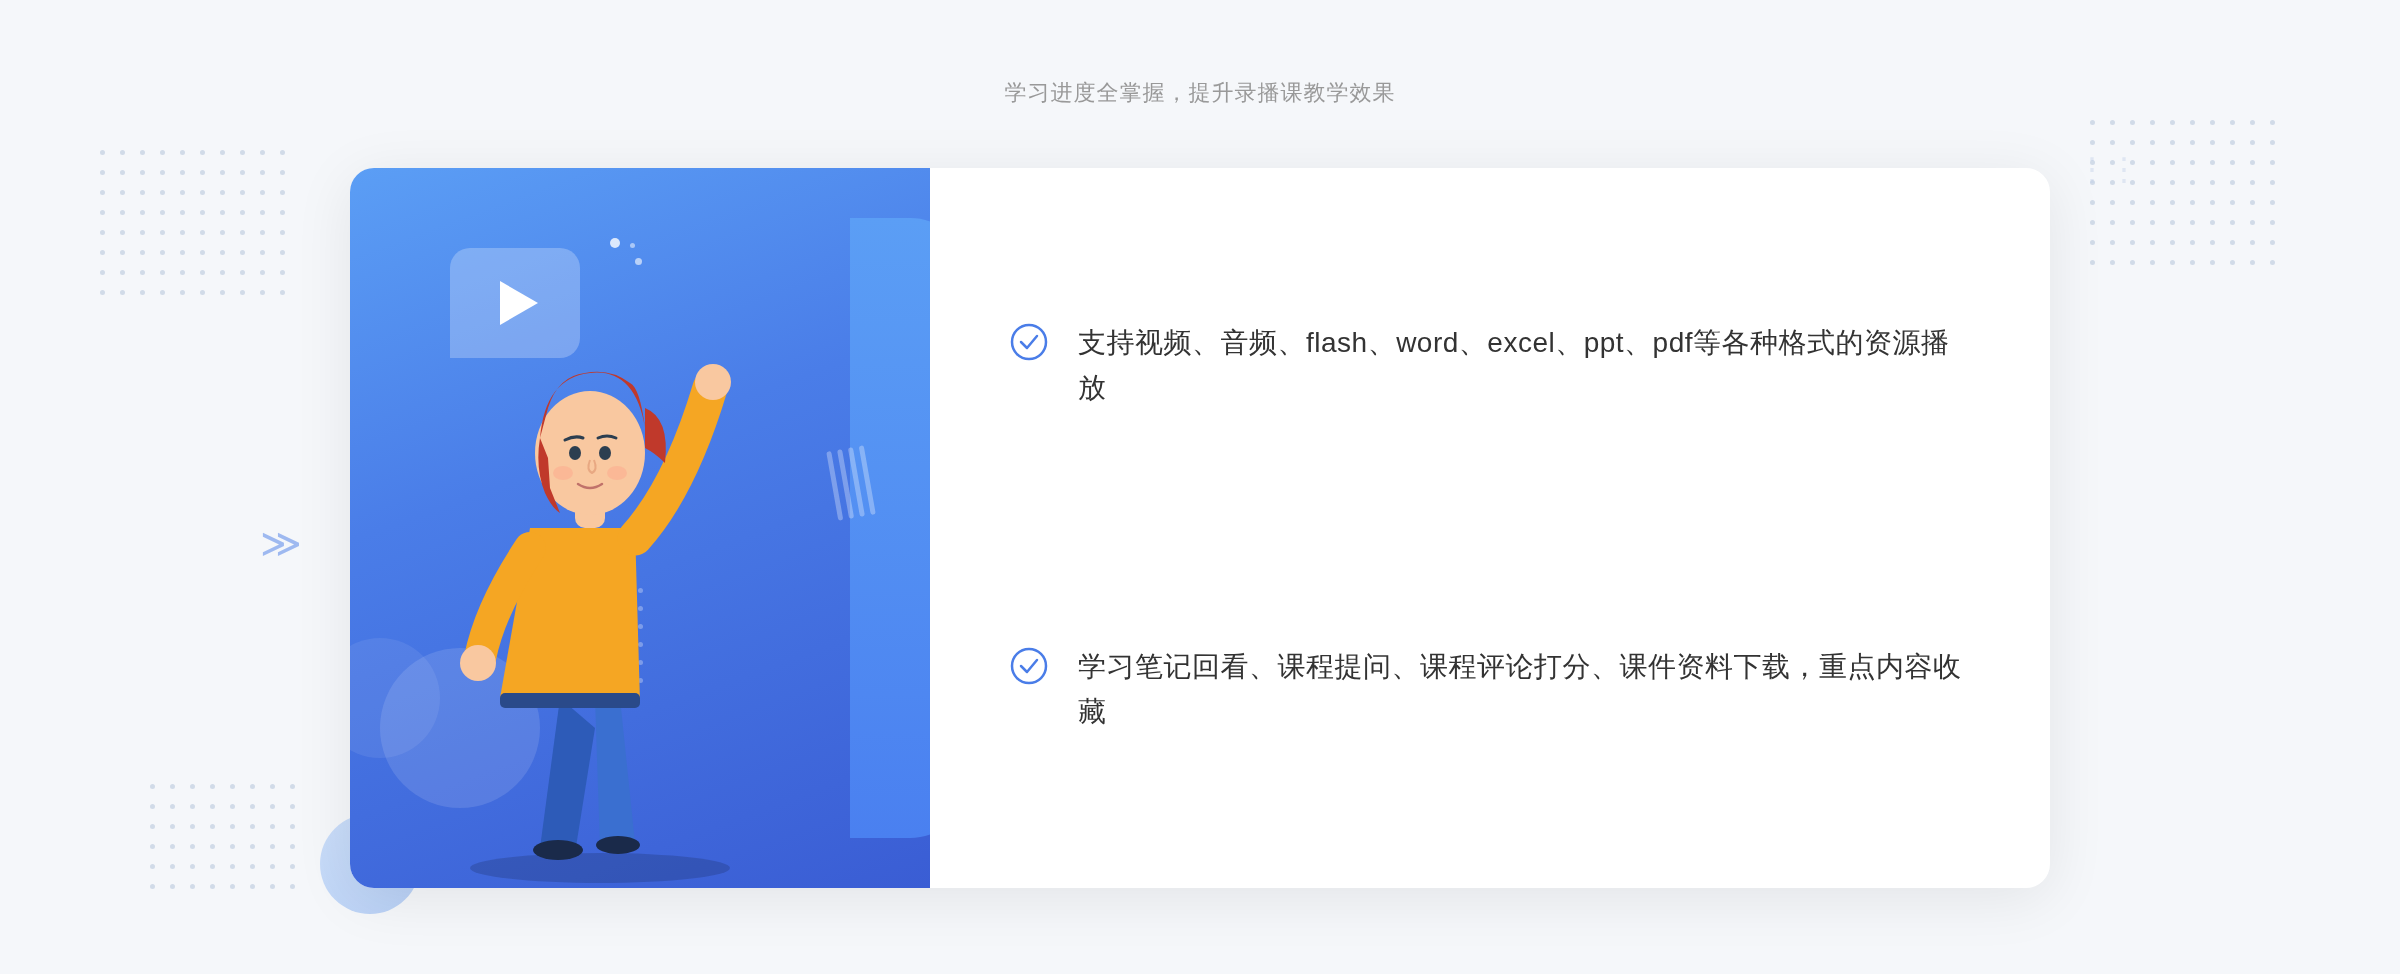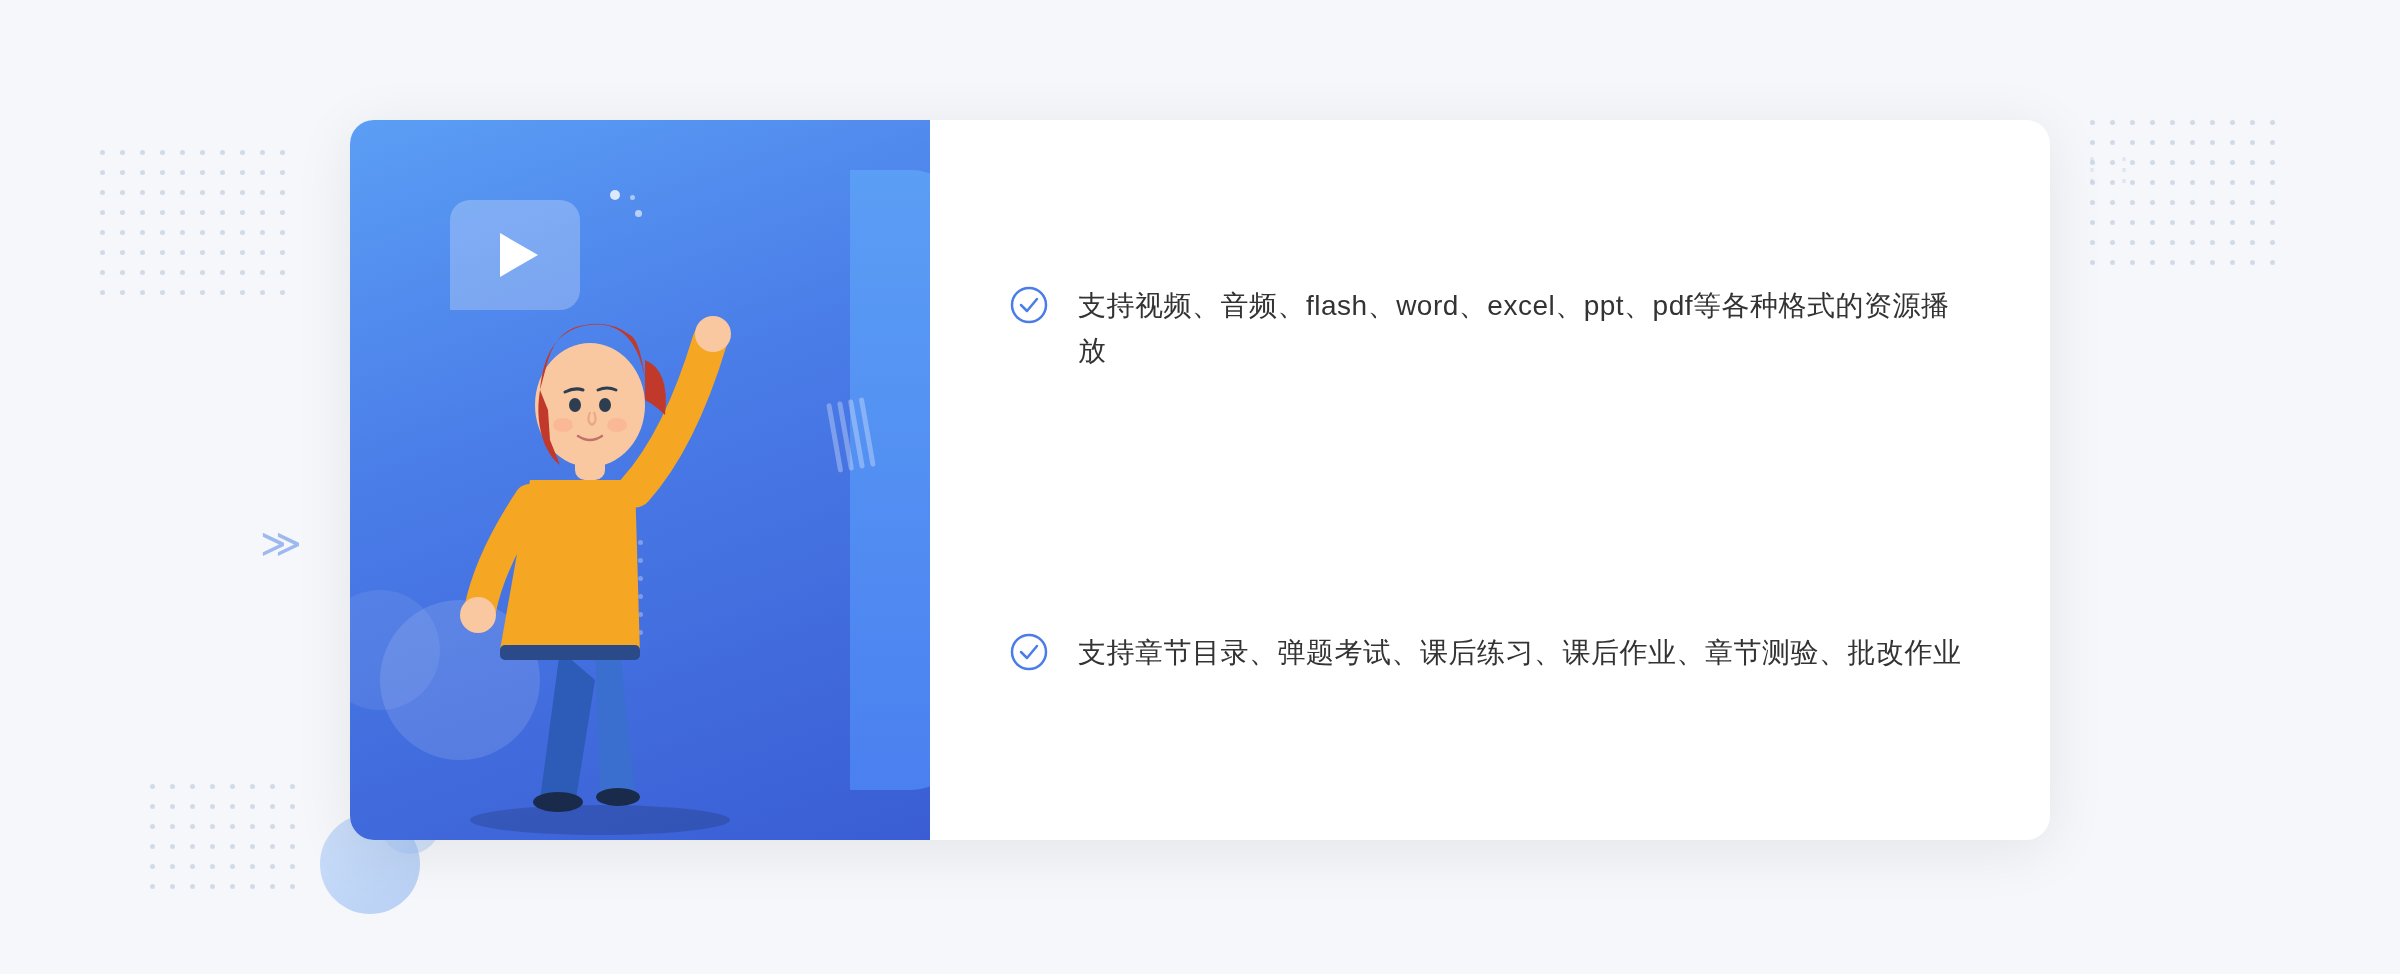--- a/index.html
+++ b/index.html
@@ -575,20 +575,21 @@
   </div>
 
   <div class="semi-circle"></div>
   <div class="small-circle"></div>
 
   <div class="arrow-left">≫</div>
 
   <div class="arrow-right">⋮⋮</div>
 
   <div class="header-section">
+    <p class="sub-title">学习进度全掌握，提升录播课教学效果</p>
   </div>
 
   <div class="content-card">
 
     <div class="left-panel">
 
       <div class="right-curve-panel"></div>
 
       <div class="play-bubble">
         <div class="play-triangle"></div>
@@ -708,28 +709,28 @@
       <div class="feature-item">
         <div class="check-icon">
           <svg viewBox="0 0 38 38" xmlns="http://www.w3.org/2000/svg">
             <circle cx="19" cy="19" r="17" stroke="#4a7de8" stroke-width="2.5" fill="none"></circle>
             <polyline points="11,19 17,25 27,13" stroke="#4a7de8" stroke-width="2.5" fill="none" stroke-linecap="round" stroke-linejoin="round"></polyline>
           </svg>
         </div>
         <span class="feature-text">支持视频、音频、flash、word、excel、ppt、pdf等各种格式的资源播放</span>
       </div>
 
+
       <div class="feature-item">
         <div class="check-icon">
           <svg viewBox="0 0 38 38" xmlns="http://www.w3.org/2000/svg">
             <circle cx="19" cy="19" r="17" stroke="#4a7de8" stroke-width="2.5" fill="none"></circle>
             <polyline points="11,19 17,25 27,13" stroke="#4a7de8" stroke-width="2.5" fill="none" stroke-linecap="round" stroke-linejoin="round"></polyline>
           </svg>
         </div>
-        <span class="feature-text">支持章节目录、弹题考试、课后练习、课后作业、章节测验、批改作业</span>
+        <span class="feature-text">学习笔记回看、课程提问、课程评论打分、课件资料下载，重点内容收藏</span>
       </div>
-
 
 
     </div>
   </div>
 
 </div>
 
 </body></html>

